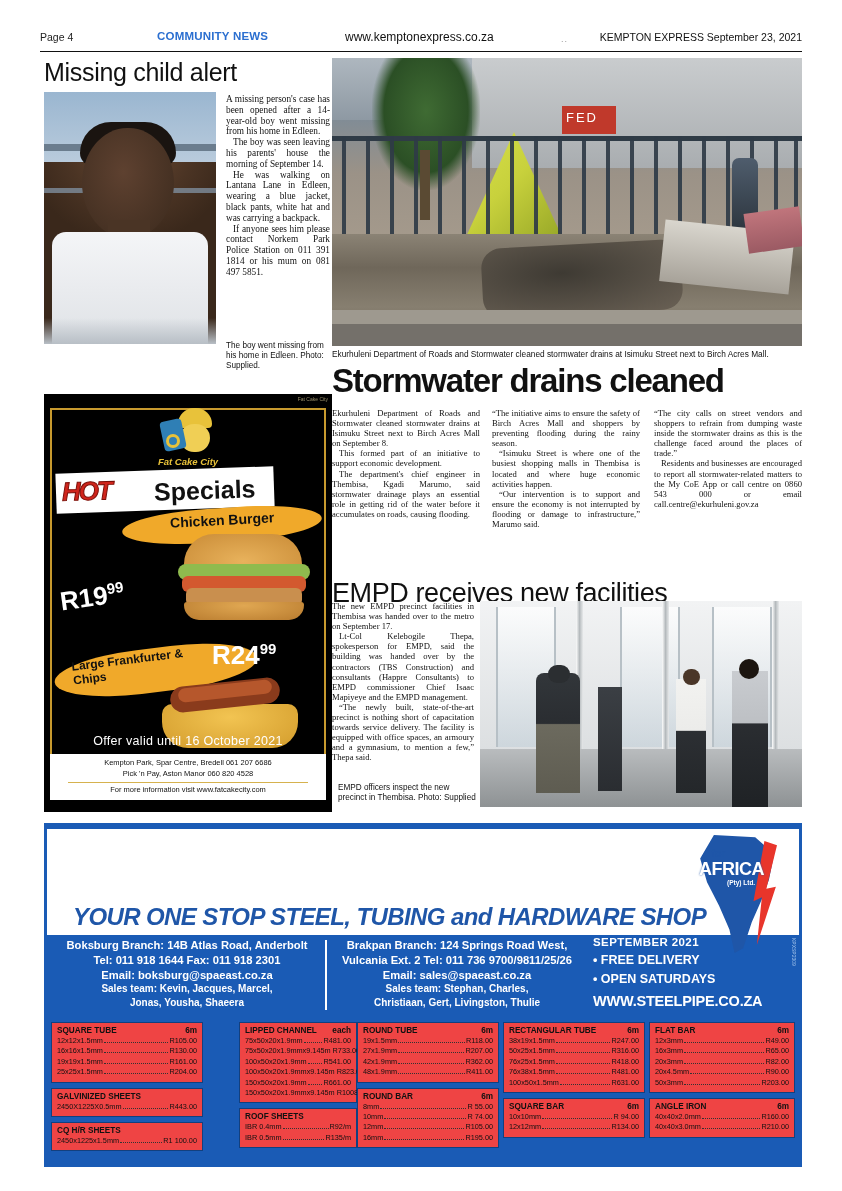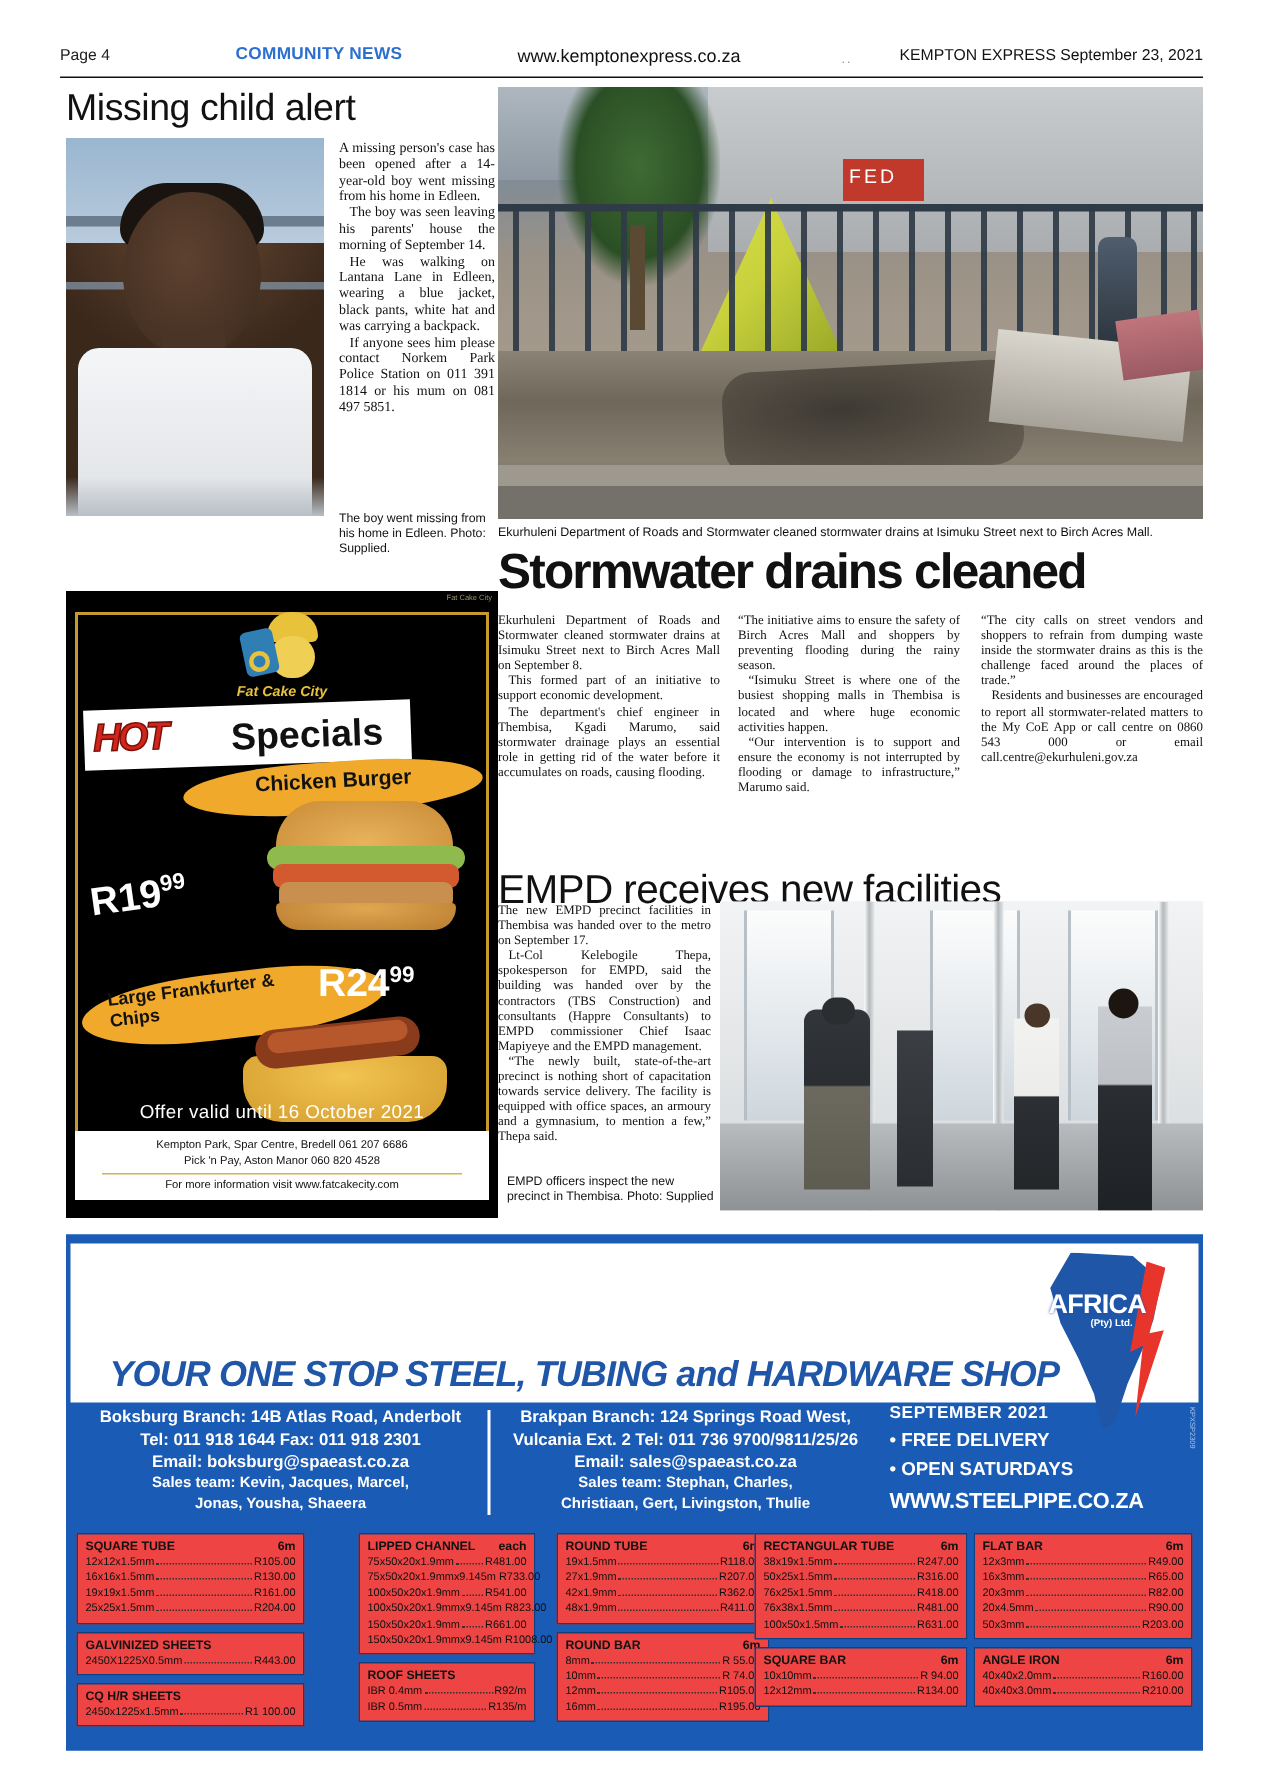--- a/index.html
+++ b/index.html
@@ -230,21 +230,21 @@
               font-family:"Liberation Sans", sans-serif; font-size:8.2px; font-weight:bold;
               color:#111; margin-bottom:1px; }
   .trow { display:flex; align-items:baseline; font-family:"Liberation Sans", sans-serif;
           font-size:7.3px; color:#111; line-height:10.4px; }
   .trow .n { white-space:nowrap; }
   .trow .d { flex:1; border-bottom:1px dotted #333; margin:0 1px 2px 1px; height:7px; }
   .trow .p { white-space:nowrap; }
 
   .tc1 { left:4px;   width:152px; }
   .tc2 { left:160px; width:118px;margin-left:32px; }
-  .tc3 { left:324px; width:142px; }
+  .tc3 { left:310px; width:142px; }
   .tc4 { left:456px; width:142px; }
   .tc5 { left:602px; width:146px; }
 </style>
 </head>
 <body>
 
 <div class="page">
 
   <div class="masthead">
     <span class="mh-page">Page 4</span>

